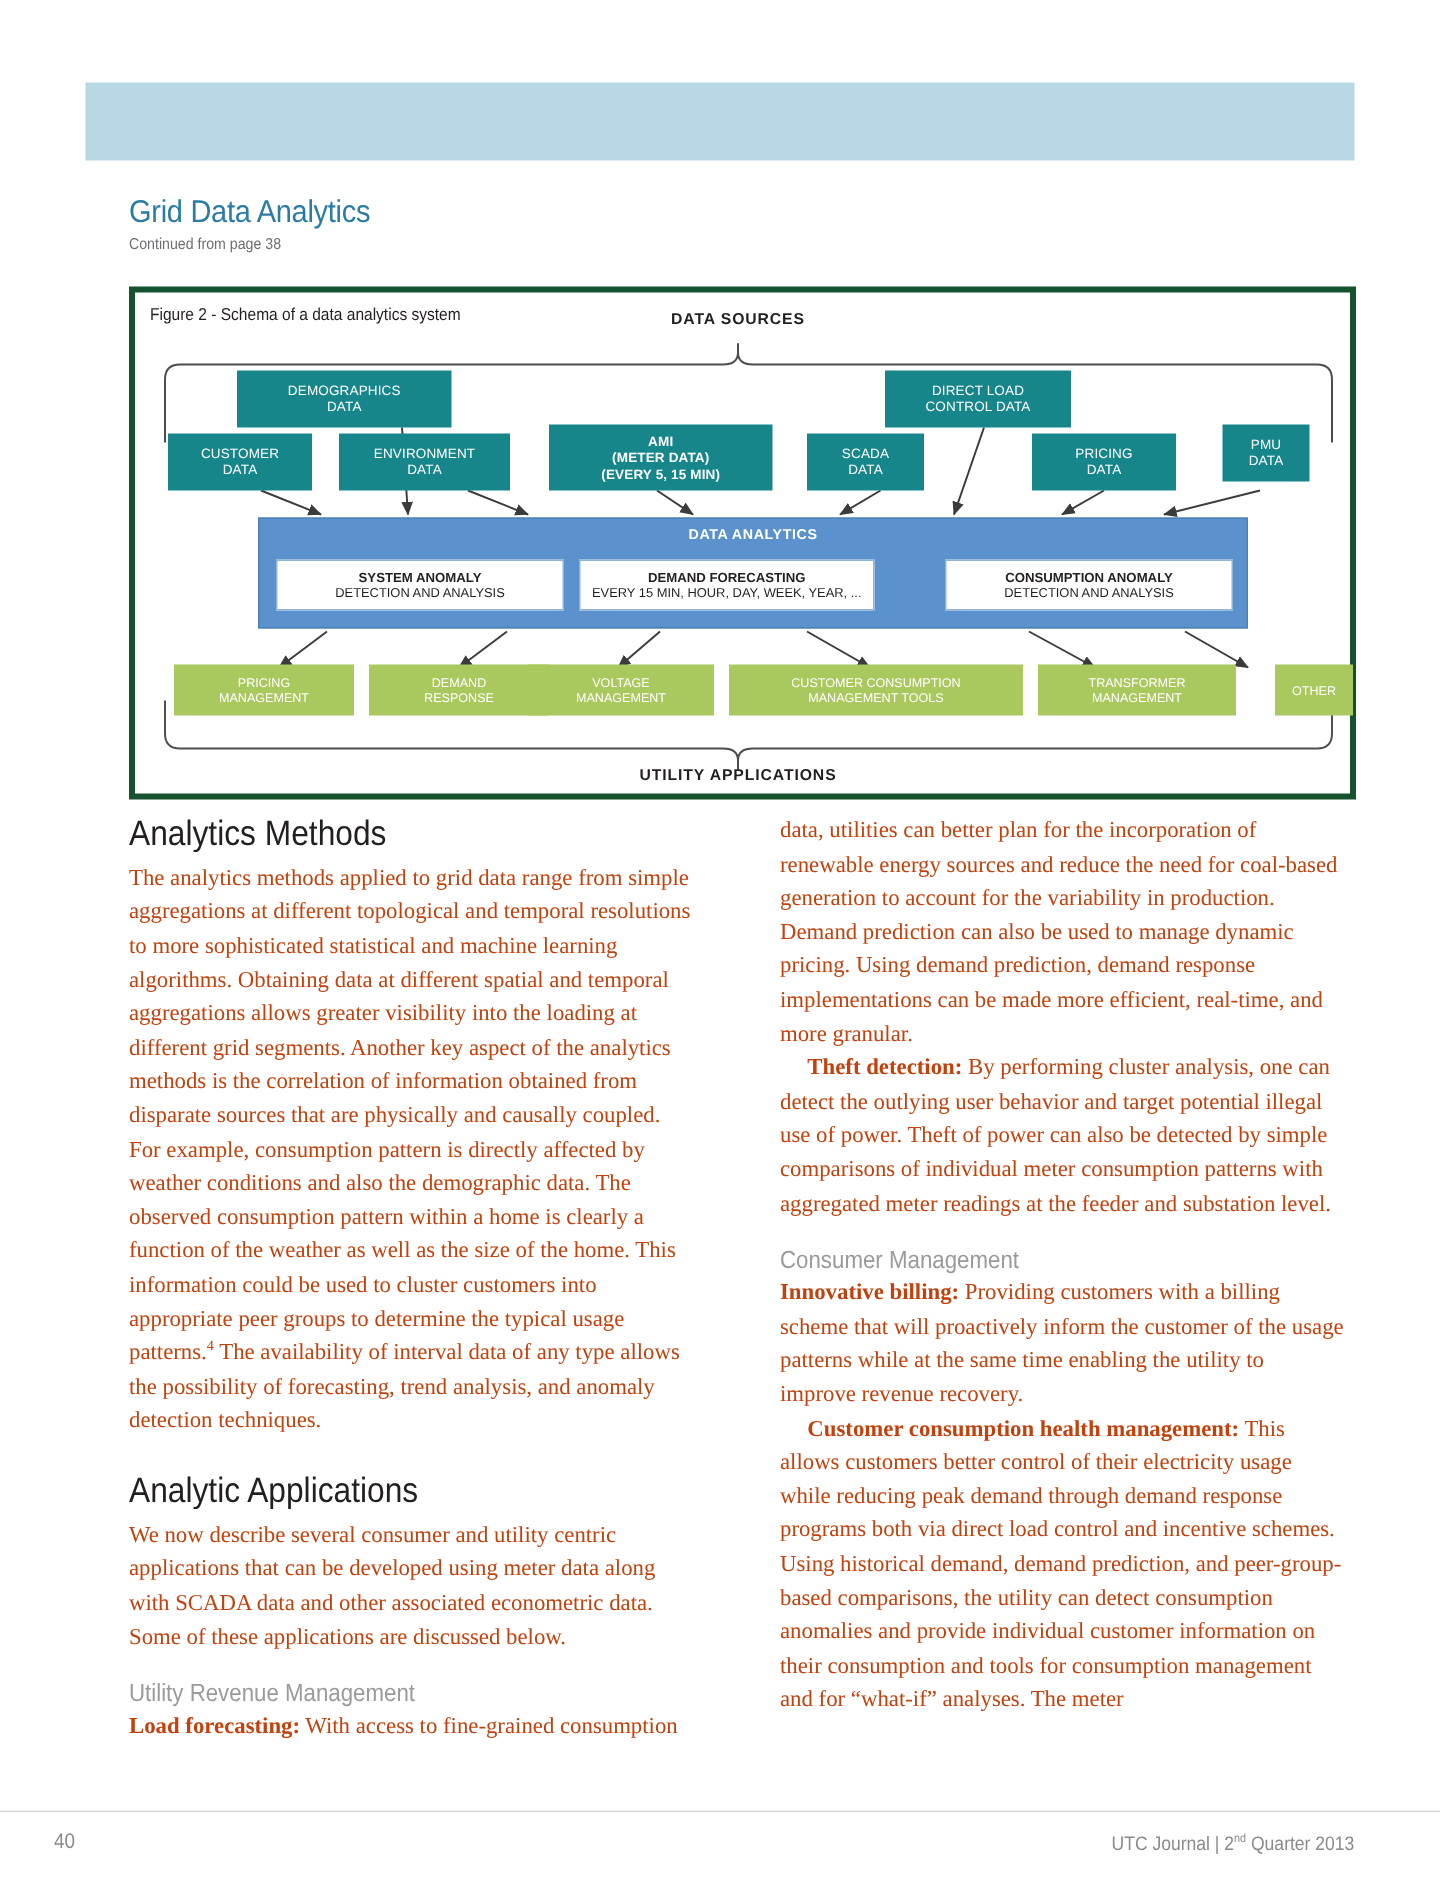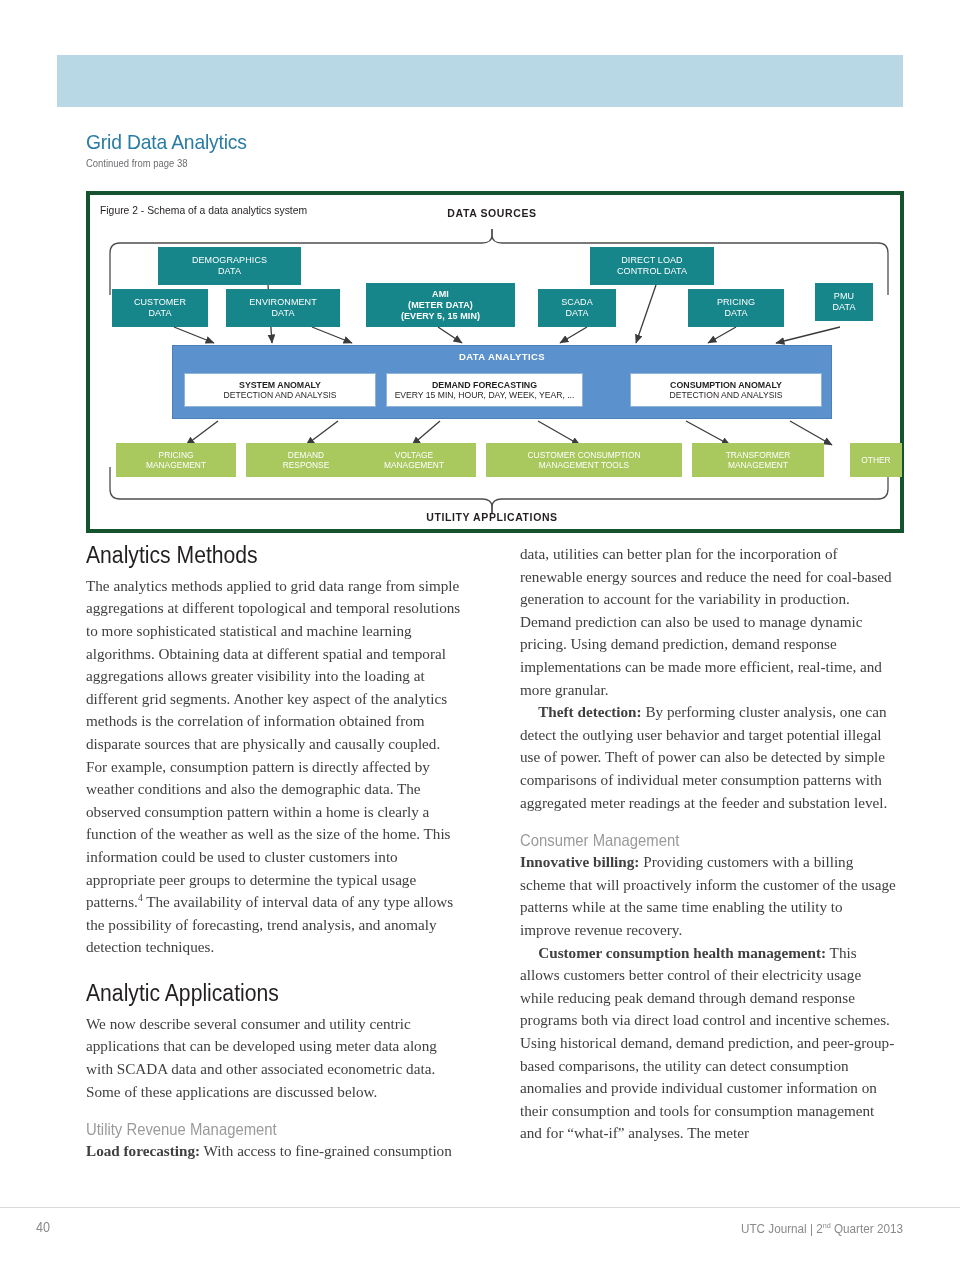--- a/index.html
+++ b/index.html
@@ -99,21 +99,21 @@
     transform:scaleX(0.9);transform-origin:left center;
   }
   h3.sub{
     font-family:"Liberation Sans", sans-serif;
     font-weight:400;font-size:16.5px;color:#9a9a9a;
     margin:17px 0 2px 0;line-height:1.1;
     transform:scaleX(0.9);transform-origin:left center;
   }
   p.body{
     margin:0;font-size:15.2px;line-height:22.6px;
-    text-align:left;color:#404040;
+    text-align:left;color:#c2410c;
   }
   p.body + p.body{text-indent:1.2em;}
   p.body.noindent{text-indent:0;}
   .run-b{font-weight:bold;}
   sup{font-size:9.5px;vertical-align:super;line-height:0;}
 
   
   .foot-rule{
     position:absolute;left:0px;top:1207px;width:960px;height:1px;
     background:#d9d9d9;

